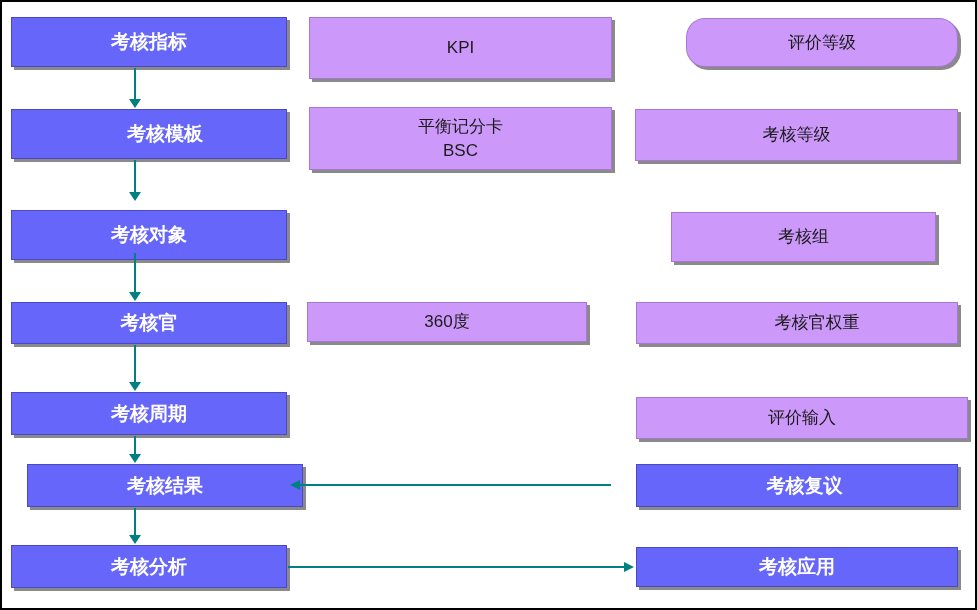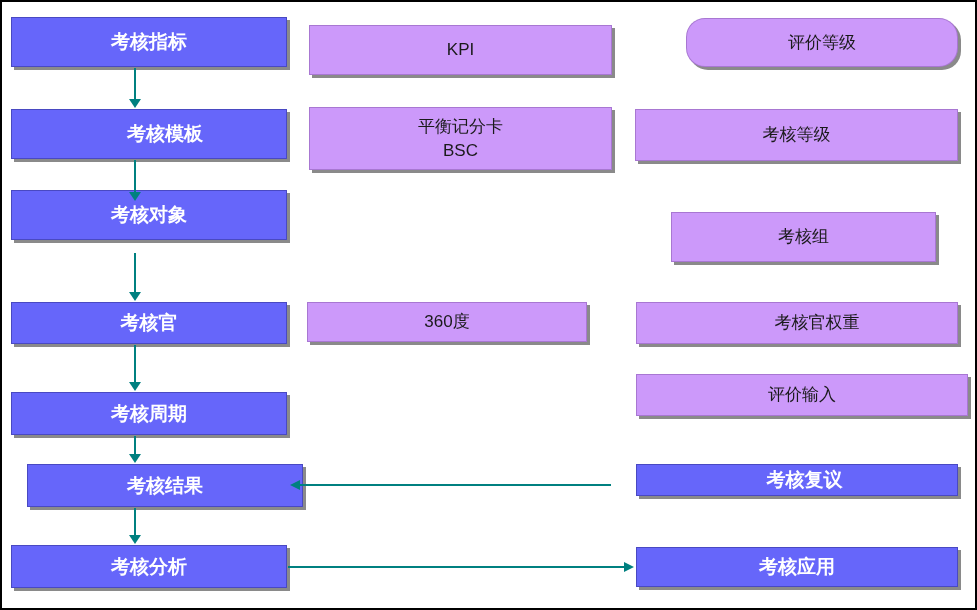--- a/index.html
+++ b/index.html
@@ -61,36 +61,36 @@
 </head>
 <body>
 
 <div id="canvas" style="--primary-box: #6666fa; --secondary-box: #cc99fa; --arrow: #008080; --shadow: #8a8a8a; --primary-text: #ffffff; --secondary-text: #1a1a1a; background: rgb(255, 255, 255); border-color: rgb(0, 0, 0);">
     <div class="box primary" style="left: 9px; top: 15px; width: 276px; height: 50px;">
       <span class="box-label">考核指标</span>
     </div>
     <div class="box primary" style="left: 9px; top: 107px; width: 276px; height: 50px; padding-left: 32px;">
       <span class="box-label">考核模板</span>
     </div>
-    <div class="box primary" style="left: 9px; top: 188px; width: 276px; height: 50px;">
+    <div class="box primary" style="left: 9px; top: 208px; width: 276px; height: 50px;">
       <span class="box-label">考核对象</span>
     </div>
     <div class="box primary" style="left: 9px; top: 300px; width: 276px; height: 42px;">
       <span class="box-label">考核官</span>
     </div>
     <div class="box primary" style="left: 9px; top: 390px; width: 276px; height: 43px;">
       <span class="box-label">考核周期</span>
     </div>
     <div class="box primary" style="left: 25px; top: 462px; width: 276px; height: 43px;">
       <span class="box-label">考核结果</span>
     </div>
     <div class="box primary" style="left: 9px; top: 543px; width: 276px; height: 43px;">
       <span class="box-label">考核分析</span>
     </div>
-    <div class="box secondary" style="left: 307px; top: 23px; width: 303px; height: 50px;">
+    <div class="box secondary" style="left: 307px; top: 15px; width: 303px; height: 62px;">
       <span class="box-label">KPI</span>
     </div>
     <div class="box secondary" style="left: 307px; top: 105px; width: 303px; height: 63px;">
       <span class="box-label">平衡记分卡</span>
       <span class="box-label">BSC</span>
     </div>
     <div class="box secondary" style="left: 305px; top: 300px; width: 280px; height: 40px;">
       <span class="box-label">360度</span>
     </div>
     <div class="box secondary" style="left: 684px; top: 16px; width: 272px; height: 49px; border-radius: 19px;">
@@ -98,24 +98,24 @@
     </div>
     <div class="box secondary" style="left: 633px; top: 107px; width: 323px; height: 52px;">
       <span class="box-label">考核等级</span>
     </div>
     <div class="box secondary" style="left: 669px; top: 210px; width: 265px; height: 50px;">
       <span class="box-label">考核组</span>
     </div>
     <div class="box secondary" style="left: 634px; top: 300px; width: 322px; height: 42px; padding-left: 40px;">
       <span class="box-label">考核官权重</span>
     </div>
-    <div class="box secondary" style="left: 634px; top: 372px; width: 332px; height: 42px;">
+    <div class="box secondary" style="left: 634px; top: 395px; width: 332px; height: 42px;">
       <span class="box-label">评价输入</span>
     </div>
-    <div class="box primary" style="left: 634px; top: 462px; width: 322px; height: 32px; padding-left: 15px;">
+    <div class="box primary" style="left: 634px; top: 462px; width: 322px; height: 43px; padding-left: 15px;">
       <span class="box-label">考核复议</span>
     </div>
     <div class="box primary" style="left: 634px; top: 545px; width: 322px; height: 40px;">
       <span class="box-label">考核应用</span>
     </div>
     <div class="arrow-line" style="left: 132px; top: 66px; width: 2px; height: 32px;"></div>
     <div class="arrow-head down" style="left: 127px; top: 97px;"></div>
     <div class="arrow-line" style="left: 132px; top: 158px; width: 2px; height: 33px;"></div>
     <div class="arrow-head down" style="left: 127px; top: 190px;"></div>
     <div class="arrow-line" style="left: 132px; top: 251px; width: 2px; height: 40px;"></div>

